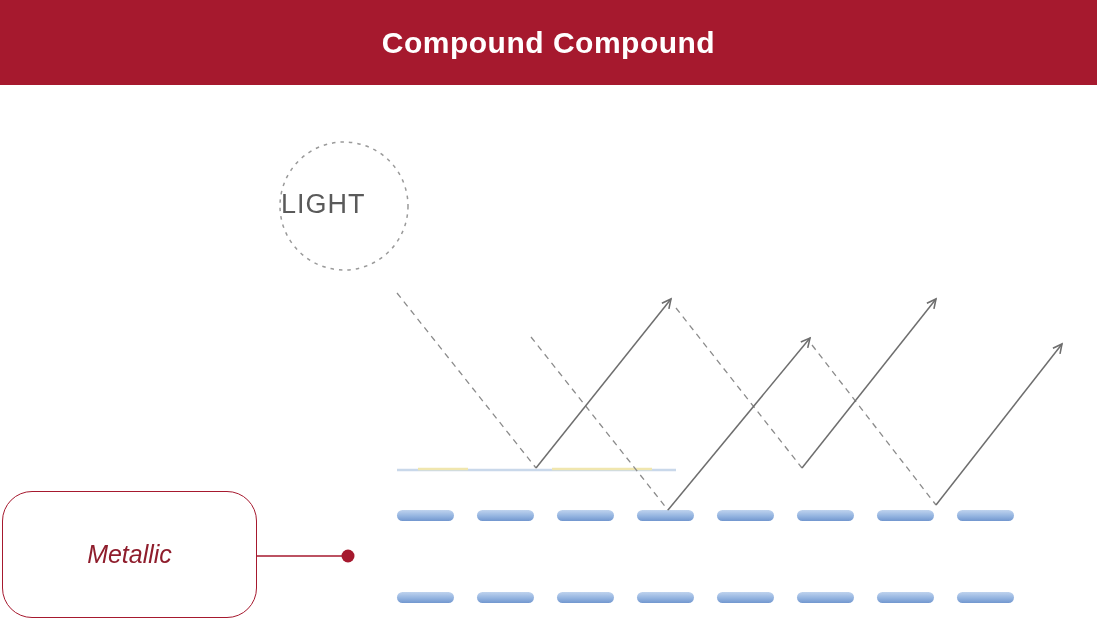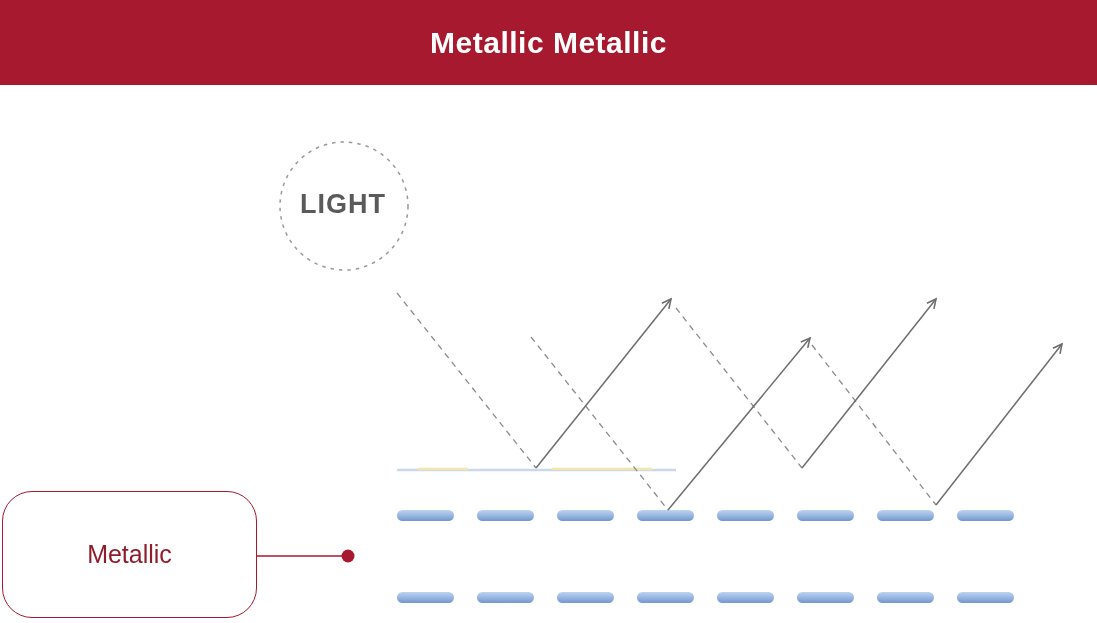--- a/index.html
+++ b/index.html
@@ -19,29 +19,29 @@
     background:var(--header-bg,#A6192E);
     display:flex;align-items:center;justify-content:center;z-index:5;
   }
   .header .title{
     margin:0;color:var(--header-text,#fff);
     font-size:30px;font-weight:700;letter-spacing:0.5px;
   }
   .canvas{position:absolute;left:0;top:0;width:1097px;height:623px;}
   .diagram-svg{position:absolute;left:0;top:0;}
   .light-label{
-    position:absolute;left:281px;top:189px;width:124px;text-align:center;
-    font-size:27px;color:var(--light-text,#5A5A5A);letter-spacing:1px;font-weight:bold;
+    position:absolute;left:281px;top:189px;width:124px;
+    font-size:27px;color:var(--light-text,#5A5A5A);letter-spacing:1px;
   }
   .compound-box{
     position:absolute;left:2px;top:491px;width:255px;height:127px;
     box-sizing:border-box;border:1.6px solid var(--accent-red,#A6192E);
     border-radius:30px;background:#fff;
     display:flex;flex-direction:column;align-items:center;justify-content:center;
-    gap:10px;z-index:3;
+    gap:10px;z-index:3;font-style:italic;
   }
   .compound-box .line{
     font-size:25px;color:var(--label-text,#8F1D2C);line-height:1.1;
   }
   .incident{stroke:var(--dash-gray,#8B8B8B);stroke-width:1.3;stroke-dasharray:6 5;fill:none;}
   .reflected{stroke:var(--arrow-gray,#6E6E6E);stroke-width:1.5;fill:none;}
   .light-circle{stroke:var(--circle-dash,#9A9A9A);stroke-width:1.5;stroke-dasharray:3.5 5;fill:none;}
   .film-base{stroke:var(--film-blue,#C9D8EA);stroke-width:2.5;}
   .film-hint{stroke:var(--film-yellow,#F0E6AE);stroke-width:2.5;}
   .connector{stroke:var(--accent-red,#A6192E);stroke-width:1.6;}
@@ -116,14 +116,14 @@
   </svg>
 
   <div class="light-label">LIGHT</div>
 
   <div class="compound-box">
     <div class="line">Metallic</div>
   </div>
 </div>
 
 <header class="header">
-  <h1 class="title">Metallic Metallic</h1>
+  <h1 class="title">Compound Compound</h1>
 </header>
 
 </body></html>

